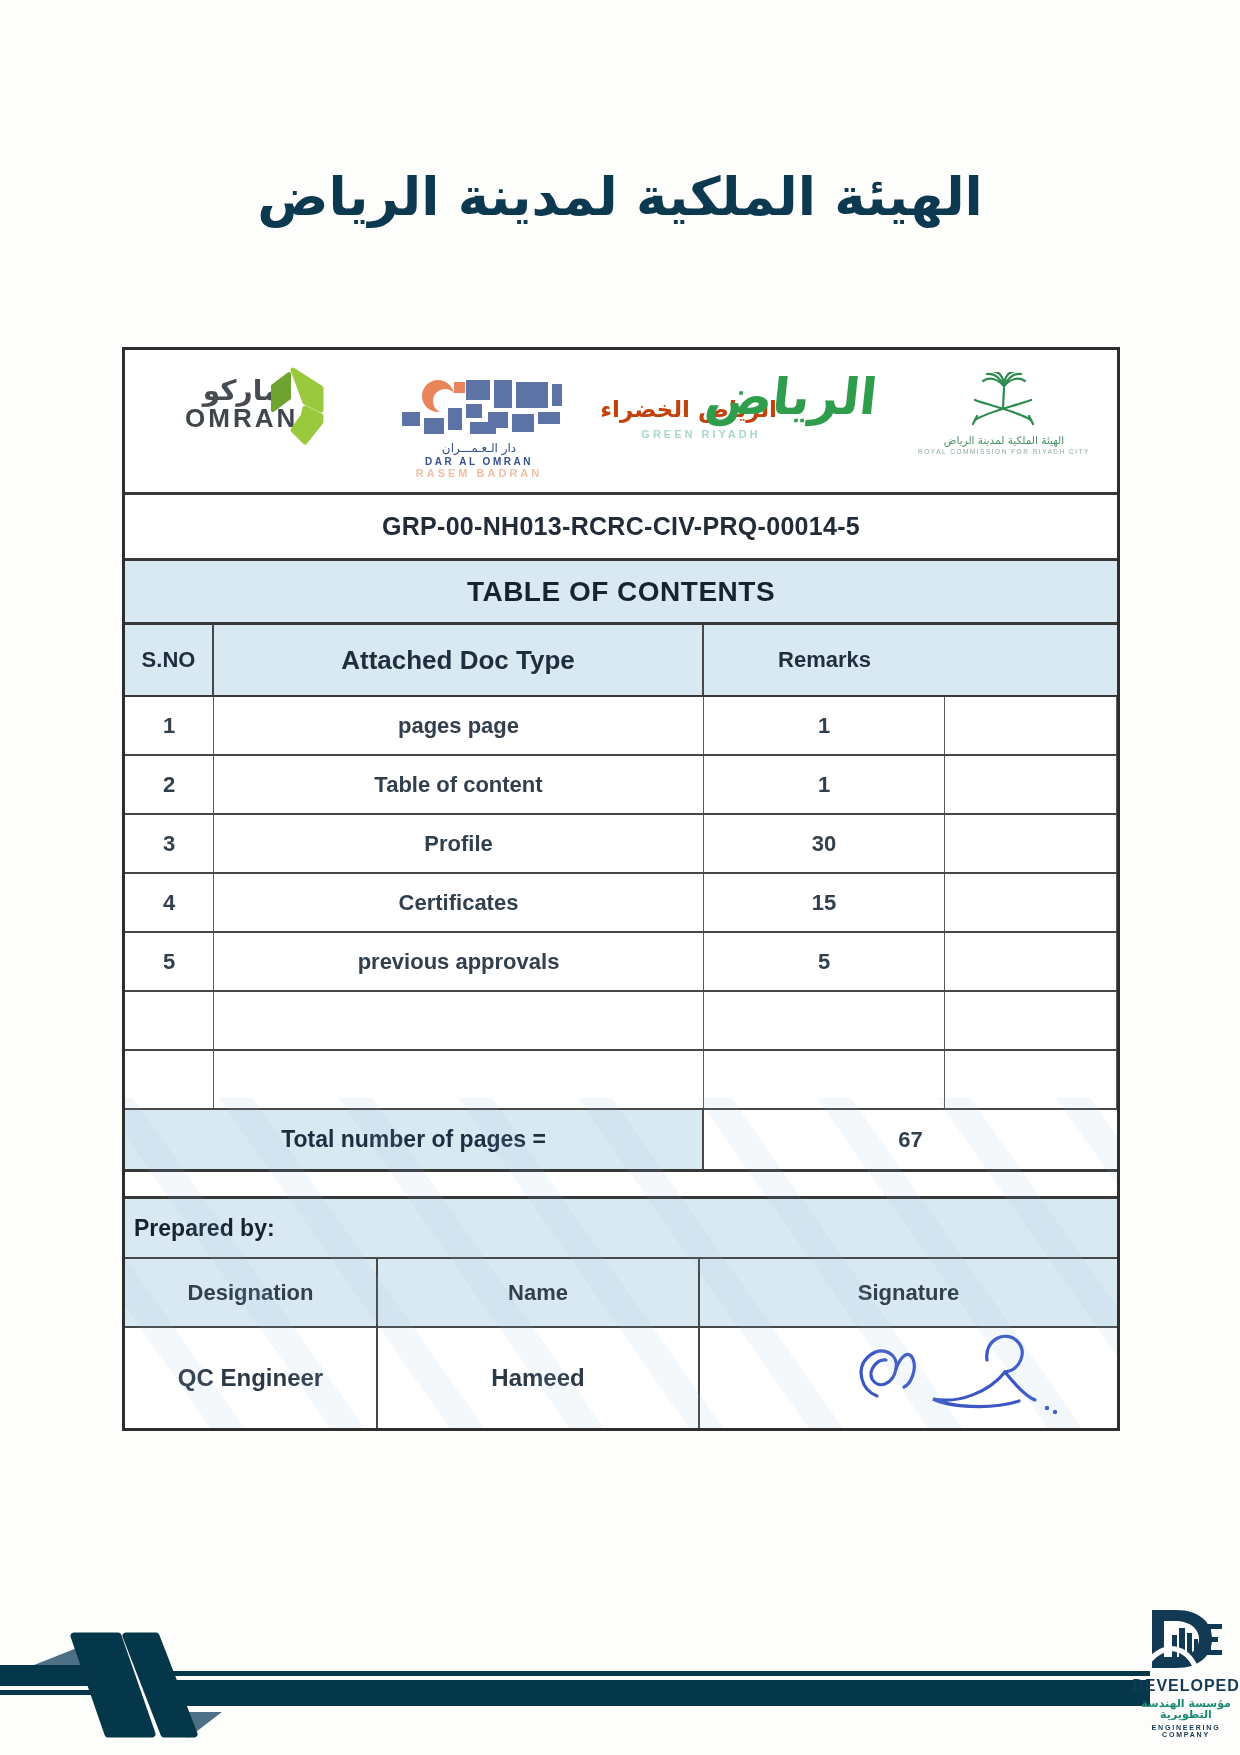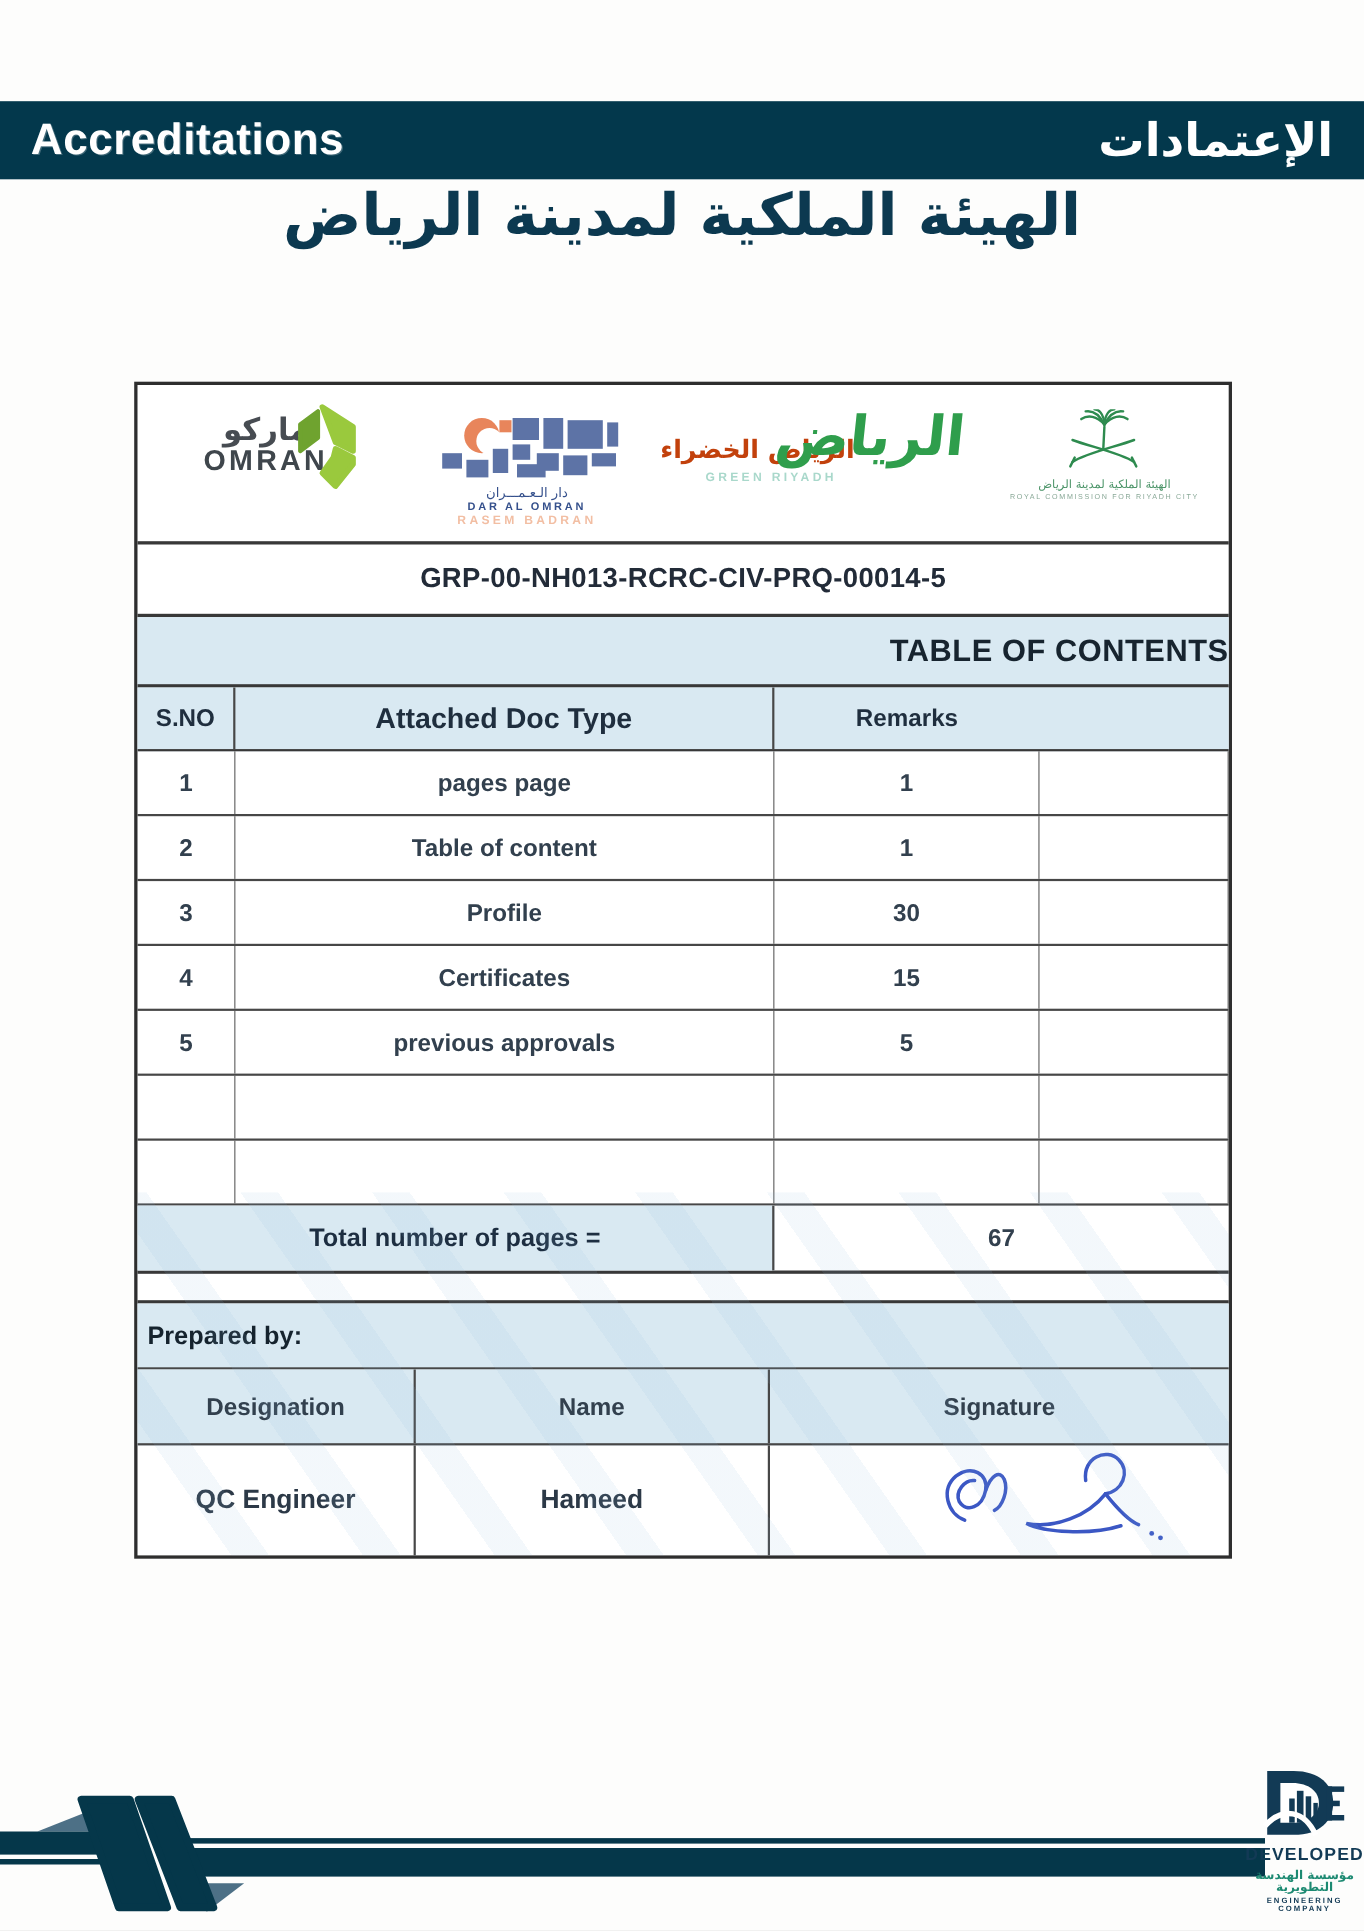--- a/index.html
+++ b/index.html
@@ -26,23 +26,23 @@
   .grid4{display:grid;grid-template-columns:89px 490px 241px 1fr;}
   .grid2{display:grid;grid-template-columns:579px 1fr;}
   .grid3{display:grid;grid-template-columns:253px 322px 1fr;}
   .cell{display:flex;align-items:center;justify-content:center;box-sizing:border-box;
         border-right:2px solid #474747;font-weight:bold;color:#32404e;font-size:22px;}
   .cell:last-child{border-right:none;}
 
   #row-logos{height:145px;}
   #row-grp{height:66px;display:flex;align-items:center;justify-content:center;
            font-size:25px;font-weight:bold;color:#222b38;letter-spacing:0.3px;}
-  #row-toc{height:64px;display:flex;align-items:center;justify-content:flex-end;
+  #row-toc{height:64px;display:flex;align-items:center;justify-content:center;
            font-size:28px;font-weight:bold;color:#17242f;letter-spacing:0.5px;}
-  #row-head{height:58px;border-bottom-width:2px;}
+  #row-head{height:72px;border-bottom-width:2px;}
   #row-head .cell{font-size:22px;color:#1f2e3e;}
   #row-head .cell.doccol{font-size:26px;}
   .datarow{height:59px;border-bottom:2px solid #474747;}
   .datarow .cell{border-right:1.5px solid #5a5a5a;font-size:22px;}
   #row-total{height:62px;border-bottom:3px solid #383838;}
   #row-total .lab{background:#d9e9f2;font-size:23px;color:#1d2e41;}
   #row-gap{height:27px;border-bottom:3px solid #383838;}
   #row-prep{height:60px;border-bottom:2px solid #474747;display:flex;align-items:center;
             font-size:23px;font-weight:bold;color:#15232e;padding-left:9px;box-sizing:border-box;}
   #row-subhead{height:69px;border-bottom:2px solid #474747;}
@@ -82,24 +82,20 @@
   #dev-logo{position:absolute;left:1130px;top:1608px;width:112px;text-align:center;line-height:1;}
   #dev-logo .name{font-size:16px;font-weight:bold;color:#123a55;letter-spacing:1px;margin-top:3px;}
   #dev-logo .ar{font-family:"DejaVu Sans",sans-serif;font-size:11px;font-weight:bold;color:#1d8a72;direction:rtl;margin-top:4px;}
   #dev-logo .sub{font-size:7px;font-weight:bold;color:#123a55;letter-spacing:1.8px;margin-top:4px;}
 </style>
 </head>
 <body>
 
 <div id="page">
 
-  <div id="banner">
-    <span class="en">Accreditations</span>
-    <span class="ar">الإعتمادات</span>
-  </div>
 
   <div id="page-title">الهيئة الملكية لمدينة الرياض</div>
 
   <div id="doc-table">
 
     <div id="row-logos" class="trow">
 
       <div class="abs" id="marco-text">
         <div class="ar">ماركو</div>
         <div class="en">OMRAN</div>

